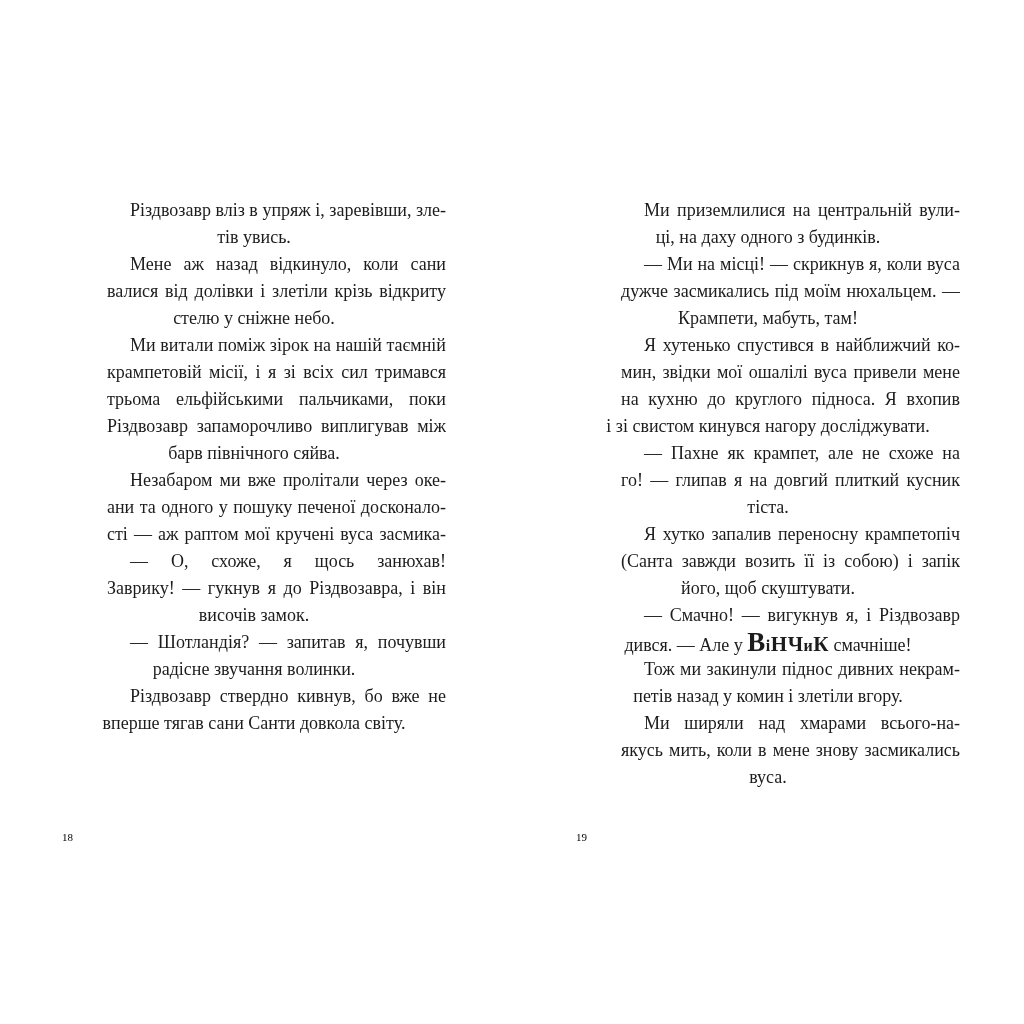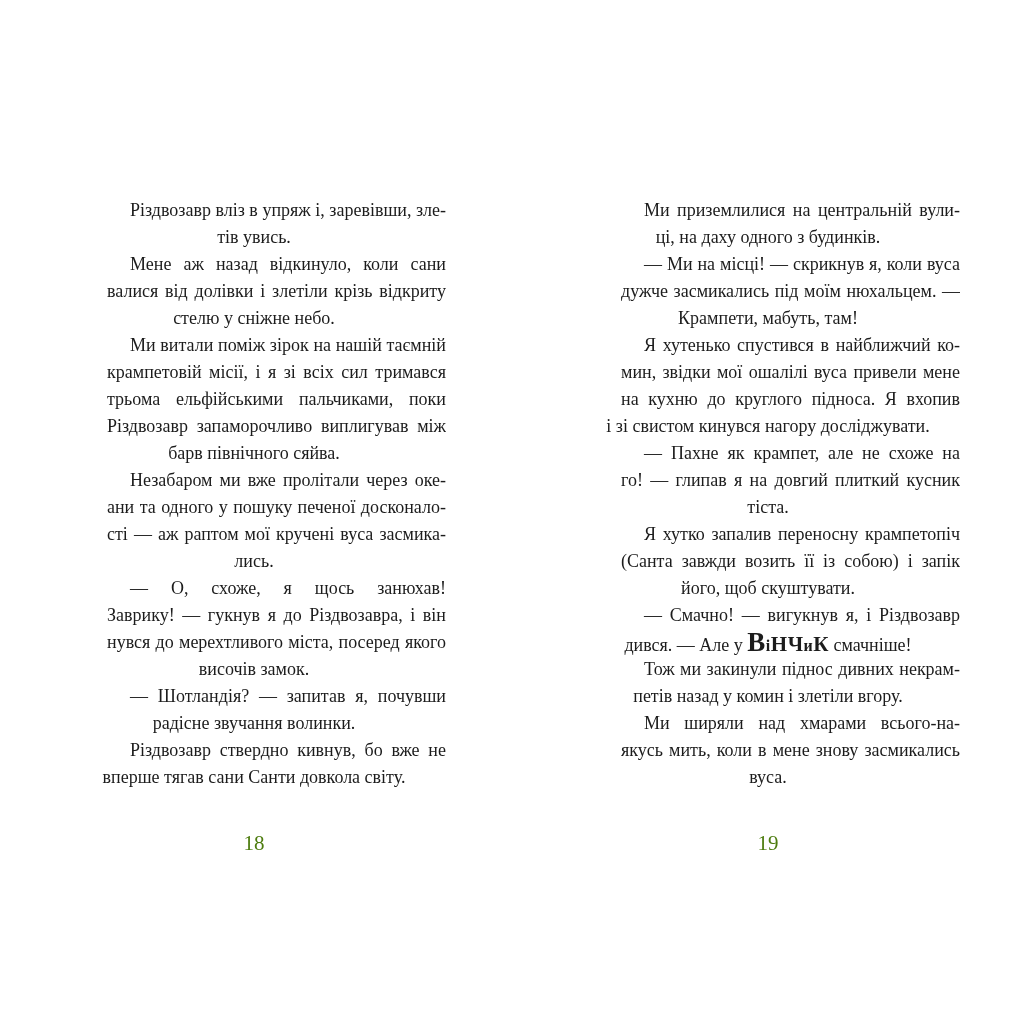--- a/index.html
+++ b/index.html
@@ -29,23 +29,23 @@
   .line.just {
     text-align: justify;
     text-align-last: justify;
     margin-left: 45px;
   }
   .line.indent { text-indent: 23px; }
   .page-num {
     position: absolute;
     top: 831px;
     width: 384px;
-    text-align: center;
-    font-size: 21px;
-    color: #4d7c0f;
+    text-align: left;
+    font-size: 11px;
+    color: #000000;
   }
   .page-num.left  { left: 62px; }
   .page-num.right { left: 576px; }
   .logo { font-weight: 700; letter-spacing: 0.5px; }
   .logo span { vertical-align: baseline; }
   .logo-lg { font-size: 27px; }
   .logo-md { font-size: 21px; }
   .logo-sm { font-size: 16px; }
 </style>
 </head>
@@ -61,24 +61,22 @@
         <div class="line just">валися від долівки і злетіли крізь відкриту</div>
         <div class="line">стелю у сніжне небо.</div>
         <div class="line indent just">Ми витали поміж зірок на нашій таємній</div>
         <div class="line just">крампетовій місії, і я зі всіх сил тримався</div>
         <div class="line just">трьома ельфійськими пальчиками, поки</div>
         <div class="line just">Різдвозавр запаморочливо виплигував між</div>
         <div class="line">барв північного сяйва.</div>
         <div class="line indent just">Незабаром ми вже пролітали через оке-</div>
         <div class="line just">ани та одного у пошуку печеної досконало-</div>
         <div class="line just">сті — аж раптом мої кручені вуса засмика-</div>
-        <div class="line">лись.</div>
         <div class="line indent just">— О, схоже, я щось занюхав! Спускаємось,</div>
         <div class="line just">Заврику! — гукнув я до Різдвозавра, і він крут-</div>
-        <div class="line just">нувся до мерехтливого міста, посеред якого</div>
         <div class="line">височів замок.</div>
         <div class="line indent just">— Шотландія? — запитав я, почувши внизу</div>
         <div class="line">радісне звучання волинки.</div>
         <div class="line indent just">Різдвозавр ствердно кивнув, бо вже не</div>
         <div class="line">вперше тягав сани Санти довкола світу.</div>
       </div>
     <div class="page-num left">18</div>
   </section>
 
   <section>

